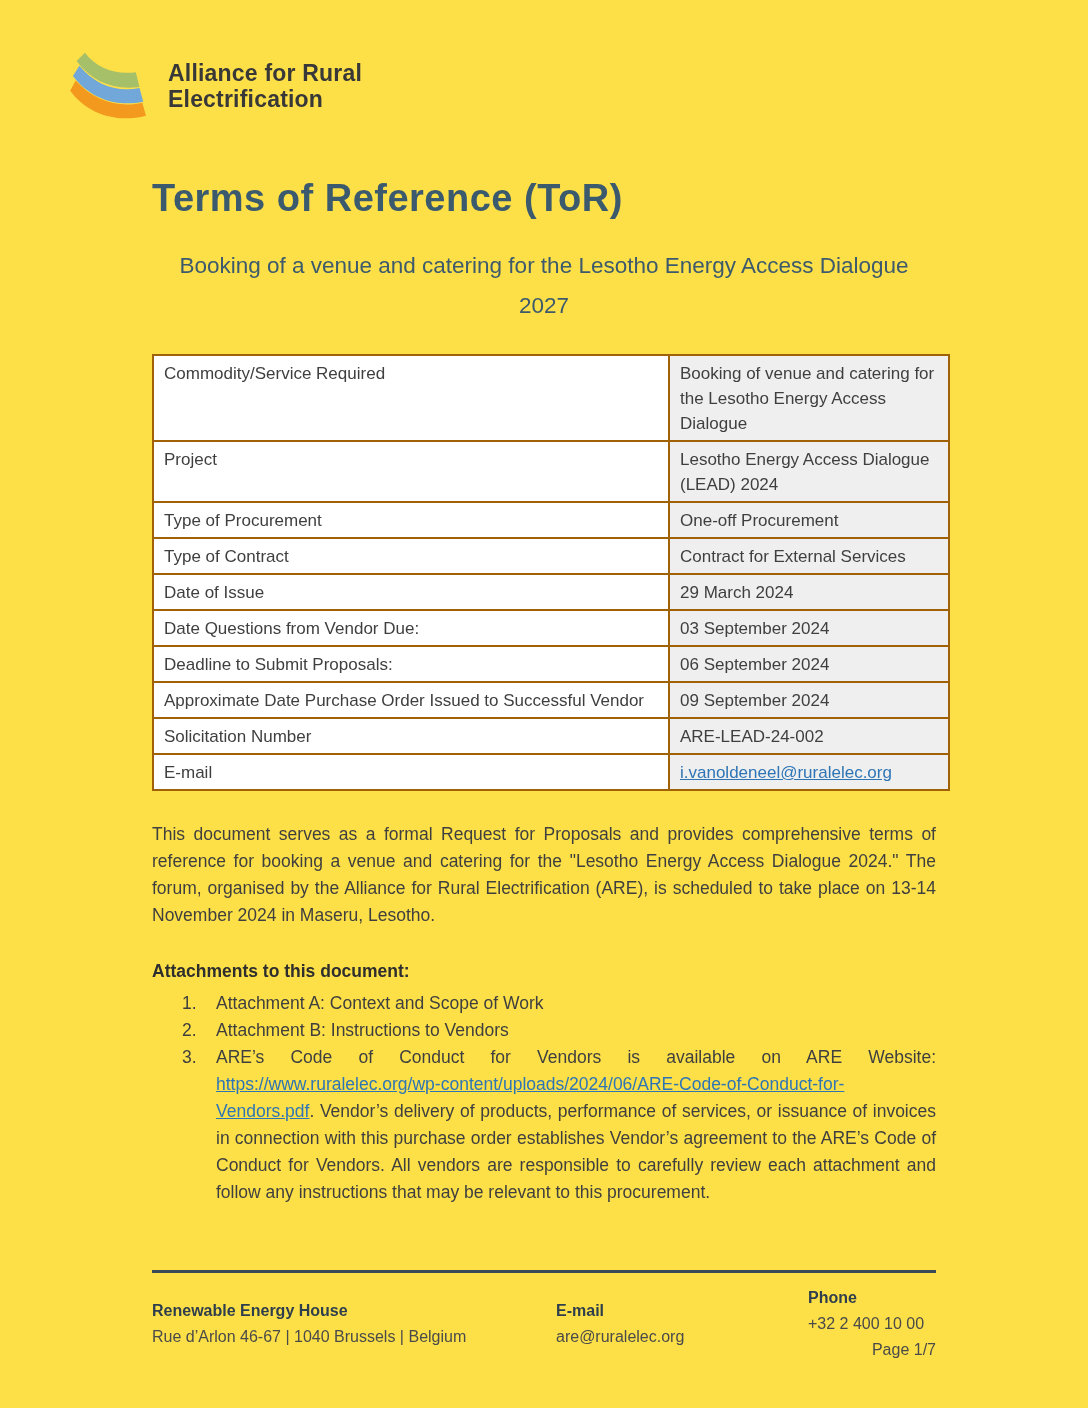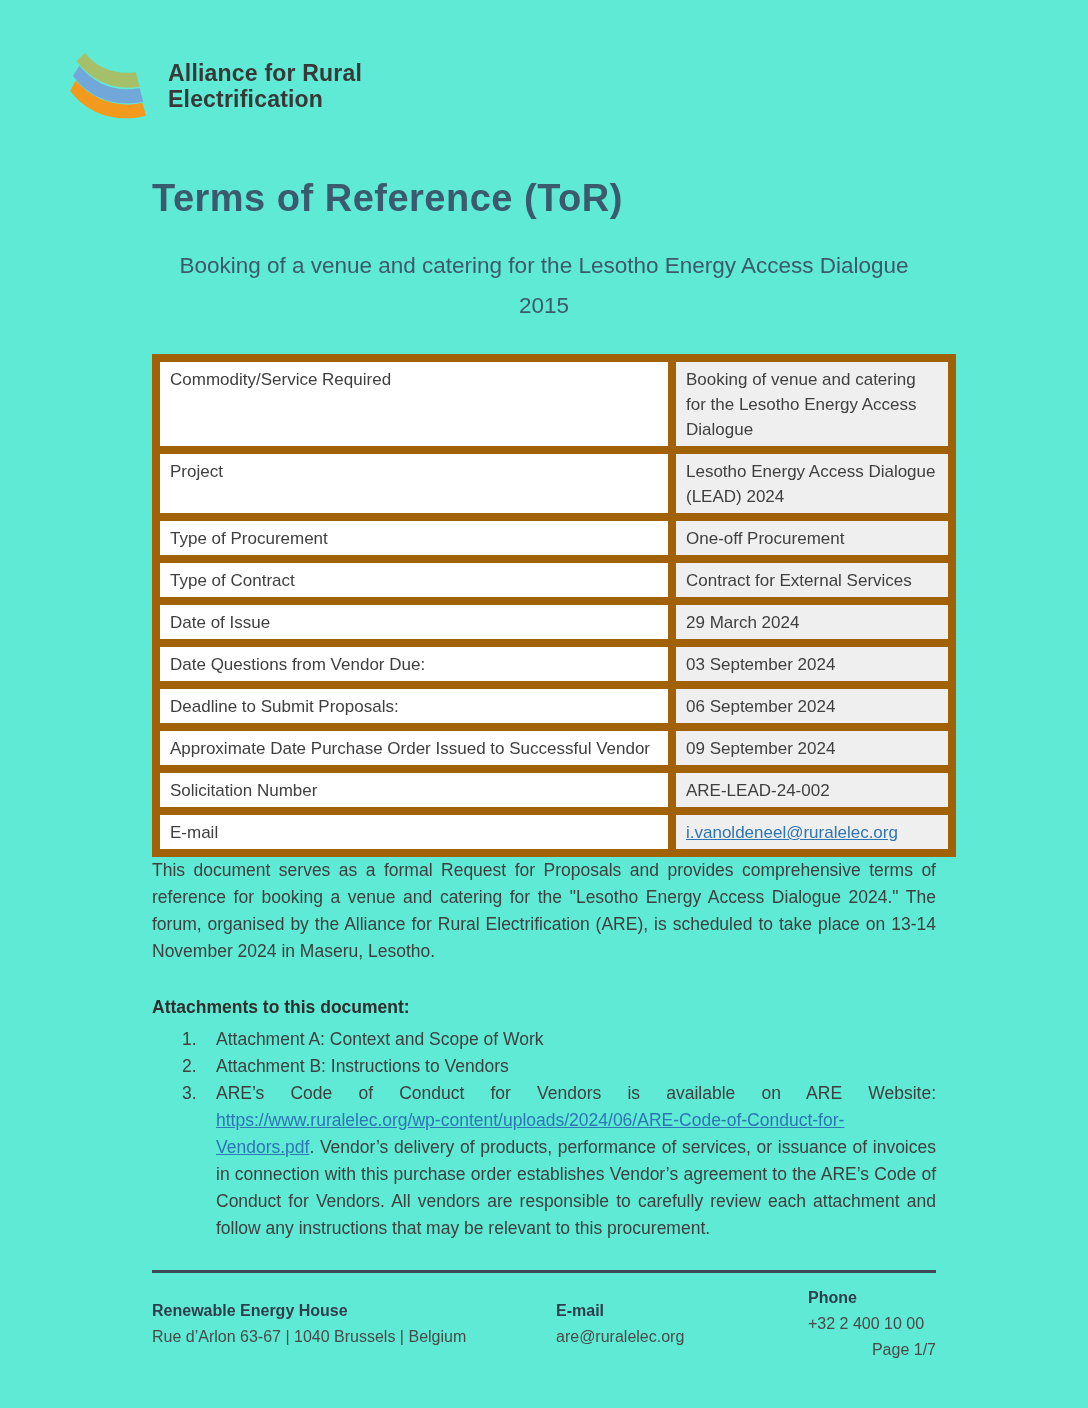--- a/index.html
+++ b/index.html
@@ -1,21 +1,21 @@
 <!DOCTYPE html>
 <html><head>
 <meta charset="utf-8">
 <style>
   * { margin:0; padding:0; box-sizing:border-box; }
   html,body { background:#888; }
   .page {
     position:relative;
     width:1088px; height:1408px;
     margin:0 auto;
-    background:#5eead4;
+    background:#fde047;
     font-family:"Liberation Sans","DejaVu Sans",sans-serif;
     color:#3f3f3f;
     overflow:hidden;
   }
   
   .letterhead { position:absolute; top:50px; left:66px; display:flex; align-items:flex-start; }
   .logo-mark { width:86px; height:74px; margin-right:16px; }
   .logo-name { margin-top:10px; font-size:23px; line-height:26px; font-weight:bold; color:#383838; letter-spacing:0.2px; }
   
   .content { position:absolute; top:178px; left:152px; width:784px; }
@@ -26,29 +26,29 @@
   .doc-subtitle {
     margin-top:28px; text-align:center; font-size:22.5px; line-height:40px;
     color:#3d5a6d; font-weight:400;
   }
   
   table.summary {
     margin-top:28px; width:100%; border-collapse:collapse; table-layout:fixed;
     font-size:17px;
   }
   table.summary td {
-    border:8px solid #a16207; vertical-align:top;
+    border:2px solid #a16207; vertical-align:top;
     padding:5px 10px 4px 10px; line-height:25px; color:#3f3f3f;
   }
   td.lbl { width:516px; background:#ffffff; }
   td.val { width:280px; background:#efefef; }
   a.doc-link { color:#2e75b6; text-decoration:underline; overflow-wrap:anywhere; }
   
   .intro {
-    font-size:17.5px; line-height:27px;
+    margin-top:30px; font-size:17.5px; line-height:27px;
     text-align:justify; color:#3f3f3f;
   }
   
   .attach-heading { margin-top:32px; font-size:17.5px; font-weight:bold; color:#2e2e2e; }
   .attach-list { margin-top:8px; list-style:none; }
   .attach-list li {
     position:relative; padding-left:64px; font-size:17.5px; line-height:27px;
     color:#3f3f3f;
   }
   .attach-list li .num { position:absolute; left:30px; top:0; }
@@ -82,21 +82,21 @@
       <div>Alliance for Rural</div>
       <div>Electrification</div>
     </div>
   </div>
 
   <div class="content">
 
     <h1 class="doc-title">Terms of Reference (ToR)</h1>
     <div class="doc-subtitle">
       <div>Booking of a venue and catering for the Lesotho Energy Access Dialogue</div>
-      <div>2015</div>
+      <div>2027</div>
     </div>
 
     <table class="summary">
       <tbody>
         <tr>
           <td class="lbl">Commodity/Service Required</td>
           <td class="val">Booking of venue and catering for the Lesotho Energy Access Dialogue</td>
         </tr>
         <tr>
           <td class="lbl">Project</td>
@@ -157,21 +157,21 @@
         <span>ARE’s Code of Conduct for Vendors is available on ARE Website: </span><a class="doc-link" href="#">https://www.ruralelec.org/wp-content/uploads/2024/06/ARE-Code-of-Conduct-for-Vendors.pdf</a><span>. Vendor’s delivery of products, performance of services, or issuance of invoices in connection with this purchase order establishes Vendor’s agreement to the ARE’s Code of Conduct for Vendors. All vendors are responsible to carefully review each attachment and follow any instructions that may be relevant to this procurement.</span>
       </li>
     </ol>
 
   </div>
 
   <div class="footer">
     <div class="footer-cols">
       <div class="f-col1">
         <div class="f-label">Renewable Energy House</div>
-        <div class="f-value">Rue d’Arlon 63-67 | 1040 Brussels | Belgium</div>
+        <div class="f-value">Rue d’Arlon 46-67 | 1040 Brussels | Belgium</div>
       </div>
       <div class="f-col2">
         <div class="f-label">E-mail</div>
         <div class="f-value">are@ruralelec.org</div>
       </div>
       <div class="f-col3">
         <div class="f-label">Phone</div>
         <div class="f-value">+32 2 400 10 00</div>
         <div class="f-page">Page 1/7</div>
       </div>

